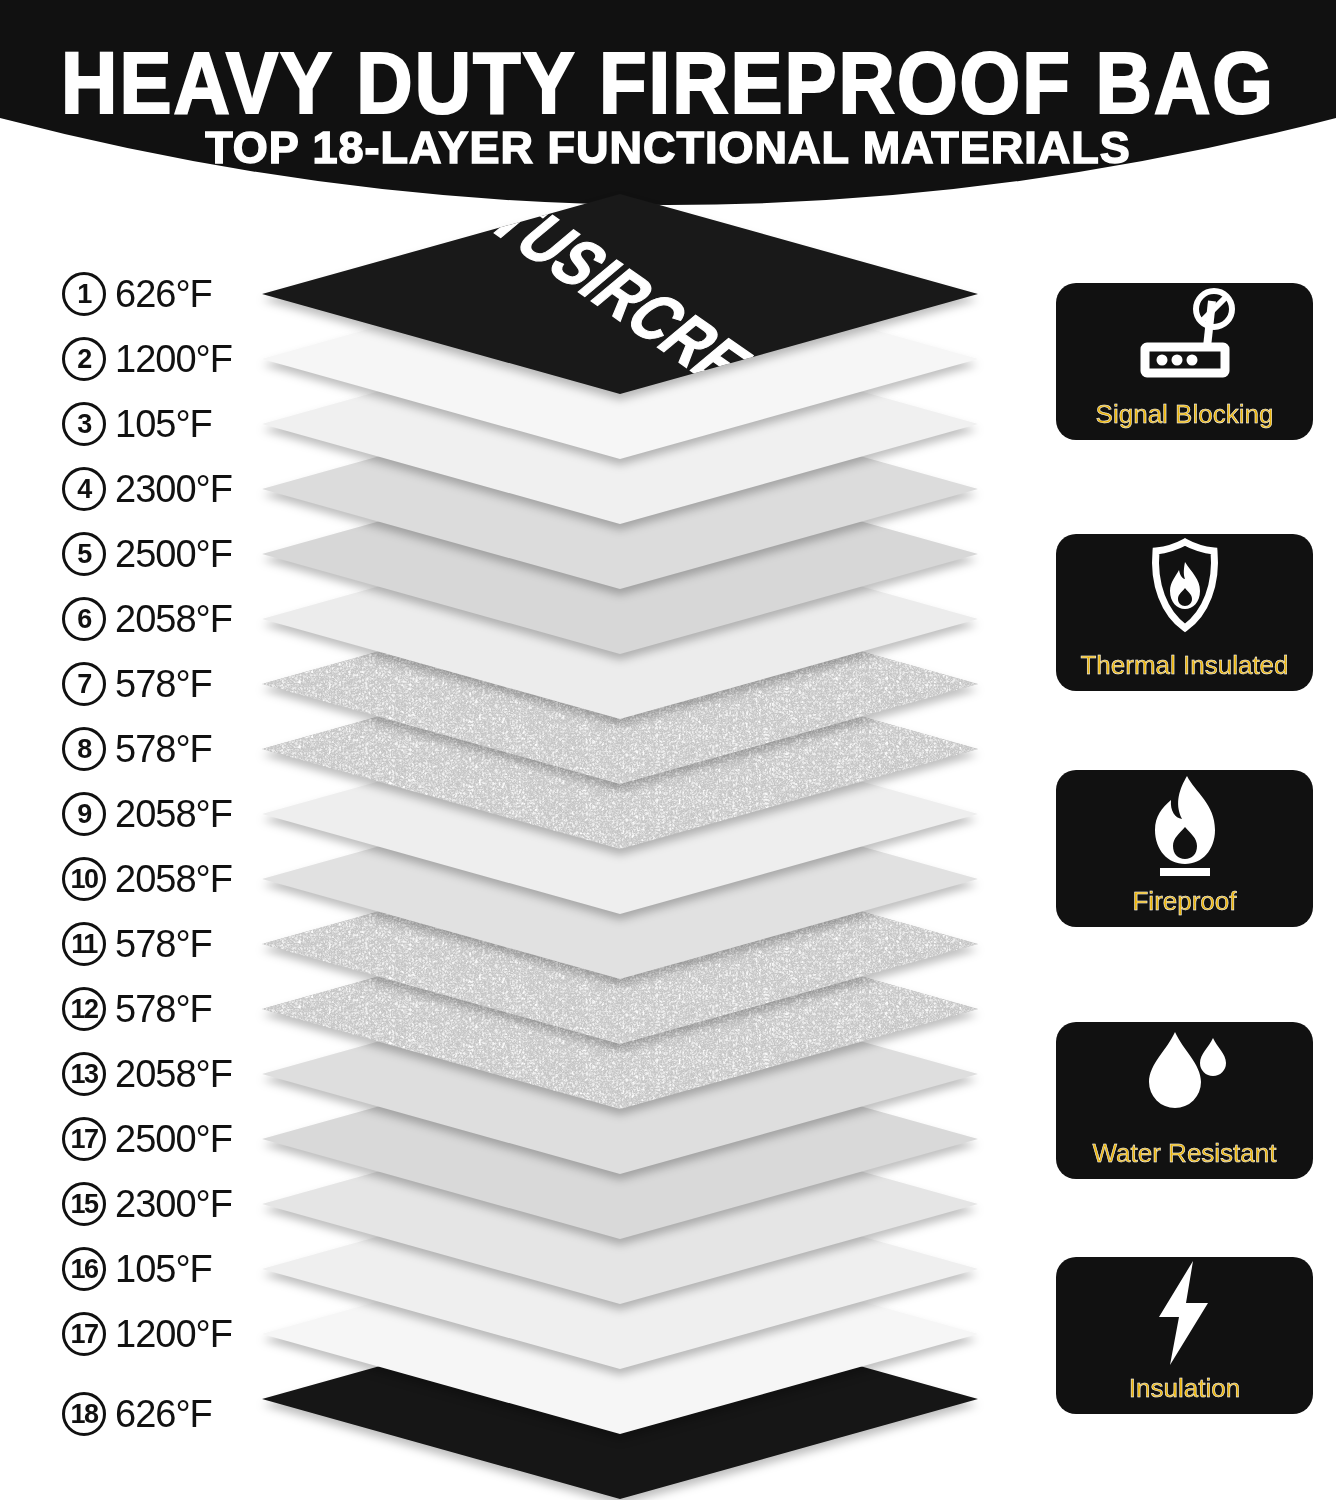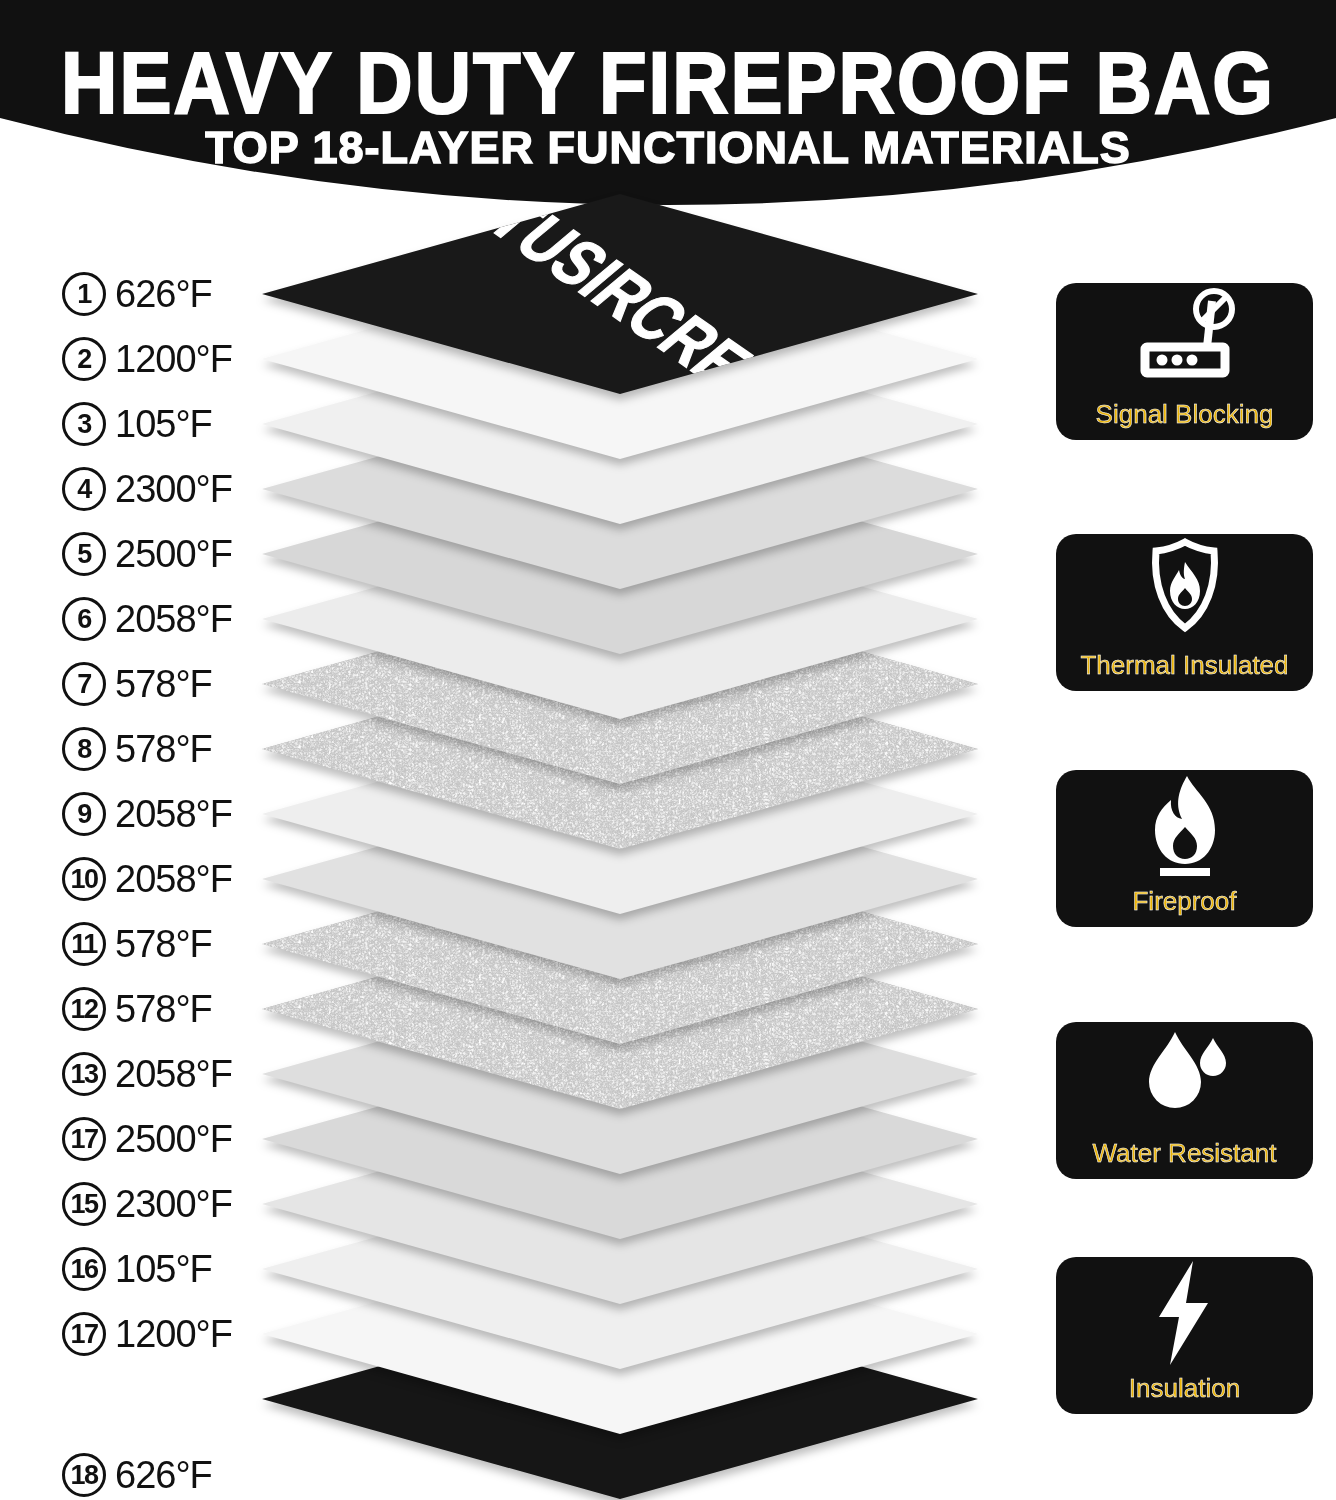--- a/index.html
+++ b/index.html
@@ -131,21 +131,21 @@
     <span class="temp">2300°F</span>
   </div>
       <div class="lrow" style="top: 1246px;">
     <span class="circ">16</span>
     <span class="temp">105°F</span>
   </div>
       <div class="lrow" style="top: 1311px;">
     <span class="circ">17</span>
     <span class="temp">1200°F</span>
   </div>
-      <div class="lrow" style="top: 1452px;">
+      <div class="lrow" style="top: 1391px;">
     <span class="circ">18</span>
     <span class="temp">626°F</span>
   </div>
     </div>
 
   <div id="stack">
       <div class="lwrap" style="top: 194px; z-index: 60;">
     <div class="diamond k-logo" style="background: rgb(25, 25, 25);">
       <span class="brand">TUSIRCRE</span>
 

